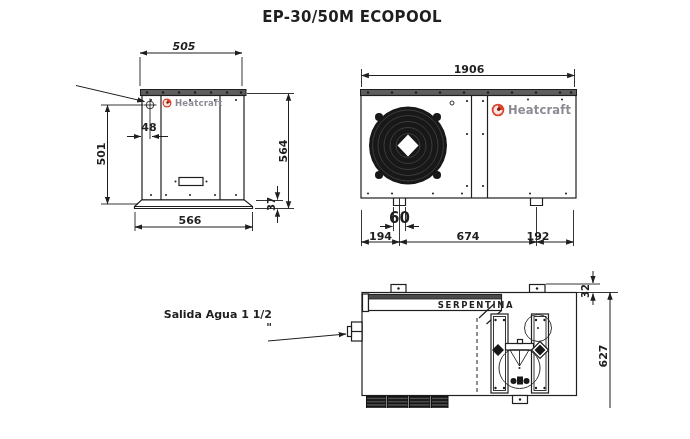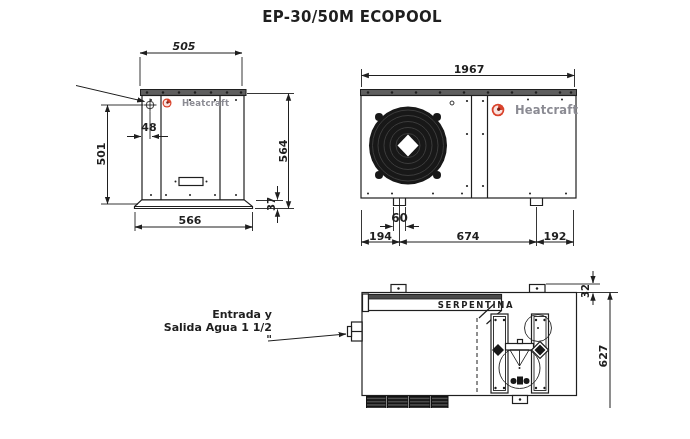--- a/index.html
+++ b/index.html
@@ -8,21 +8,21 @@
   .lw{position:absolute;left:0;top:0;}
   .txt{position:absolute;white-space:nowrap;transform:translate(-50%,-50%);}
   .title{font:bold 15px "DejaVu Sans",sans-serif;letter-spacing:.3px;}
   .dim{font:bold 11px "DejaVu Sans",sans-serif;}
   .vert{transform:translate(-50%,-50%) rotate(-90deg);}
   .note{position:absolute;font:bold 11px "DejaVu Sans",sans-serif;line-height:12.5px;}
   .note.right{text-align:right;}
   .panel-label{position:absolute;font:bold 9px "DejaVu Sans",sans-serif;line-height:13px;
                text-align:center;transform:translate(-50%,0);letter-spacing:.2px;}
   .coil{font:bold 8.5px "DejaVu Sans",sans-serif;letter-spacing:1.6px;margin-left:40px;}
-  .logo{position:absolute;display:flex;align-items:center;gap:10px;}
+  .logo{position:absolute;display:flex;align-items:center;gap:3px;}
   .logo .brandname{font:bold 11.5px "DejaVu Sans",sans-serif;color:var(--logo-gray,#8b8b93);letter-spacing:.2px;}
   .logo.small .brandname{font:bold 8.5px "DejaVu Sans",sans-serif;}
   
   .ln{stroke:var(--line,#1f1f1f);stroke-width:1.2;fill:none;}
   .lnf{stroke:var(--line,#1f1f1f);stroke-width:1.2;fill:#fff;}
   .thin{stroke:var(--line,#1f1f1f);stroke-width:.9;fill:none;}
   .dimln{stroke:var(--line,#1f1f1f);stroke-width:1;fill:none;}
   .cap{fill:var(--panel-gray,#5e5e5e);stroke:var(--line,#1f1f1f);stroke-width:1;}
   .dot{fill:var(--line,#1f1f1f);stroke:none;}
   .dark{fill:#181818;stroke:none;}
@@ -285,37 +285,36 @@
 
   <div class="logo small" style="left:162px;top:98px;">
     <svg width="10" height="10" viewBox="0 0 20 20">
       <circle cx="10" cy="10" r="9" fill="var(--brand-red,#d9432c)"></circle>
       <path d="M10.5 3.5 a6.5 6.5 0 1 0 6 6 a4.5 4.5 0 0 1 -6 -6 z" fill="#fff" opacity="0.85"></path>
       <circle cx="11" cy="9" r="2.4" fill="#7a1d12"></circle>
     </svg>
     <span class="brandname">Heatcraft</span>
   </div>
 
-  <div class="txt dim" style="left:469px;top:69px;">1967</div>
-  <div class="txt dim" style="left:399.5px;top:218px;font-size:12px;">60</div>
+  <div class="txt dim" style="left:469px;top:69px;">1906</div>
+  <div class="txt dim" style="left:399.5px;top:218px;font-size:15px;">60</div>
   <div class="txt dim" style="left:380.5px;top:236px;">194</div>
   <div class="txt dim" style="left:468px;top:236px;">674</div>
-  <div class="txt dim" style="left:555px;top:236px;">192</div>
+  <div class="txt dim" style="left:538px;top:236px;">192</div>
 
   <div class="logo" style="left:491px;top:103px;">
     <svg width="14" height="14" viewBox="0 0 20 20">
       <circle cx="10" cy="10" r="9" fill="var(--brand-red,#d9432c)"></circle>
       <path d="M10.5 3.5 a6.5 6.5 0 1 0 6 6 a4.5 4.5 0 0 1 -6 -6 z" fill="#fff" opacity="0.85"></path>
       <circle cx="11" cy="9" r="2.4" fill="#7a1d12"></circle>
     </svg>
     <span class="brandname">Heatcraft</span>
   </div>
 
   <div class="txt coil" style="left:436px;top:305px;">SERPENTINA</div>
   <div class="txt dim vert" style="left:585px;top:291px;font-size:10px;">32</div>
   <div class="txt dim vert" style="left:603px;top:356px;">627</div>
 
   <div class="note right" style="left:156px;top:309px;width:116px;">
-    <div>Entrada y</div>
     <div>Salida Agua 1 1/2 "</div>
   </div>
 
 </div>
 
 </body></html>

